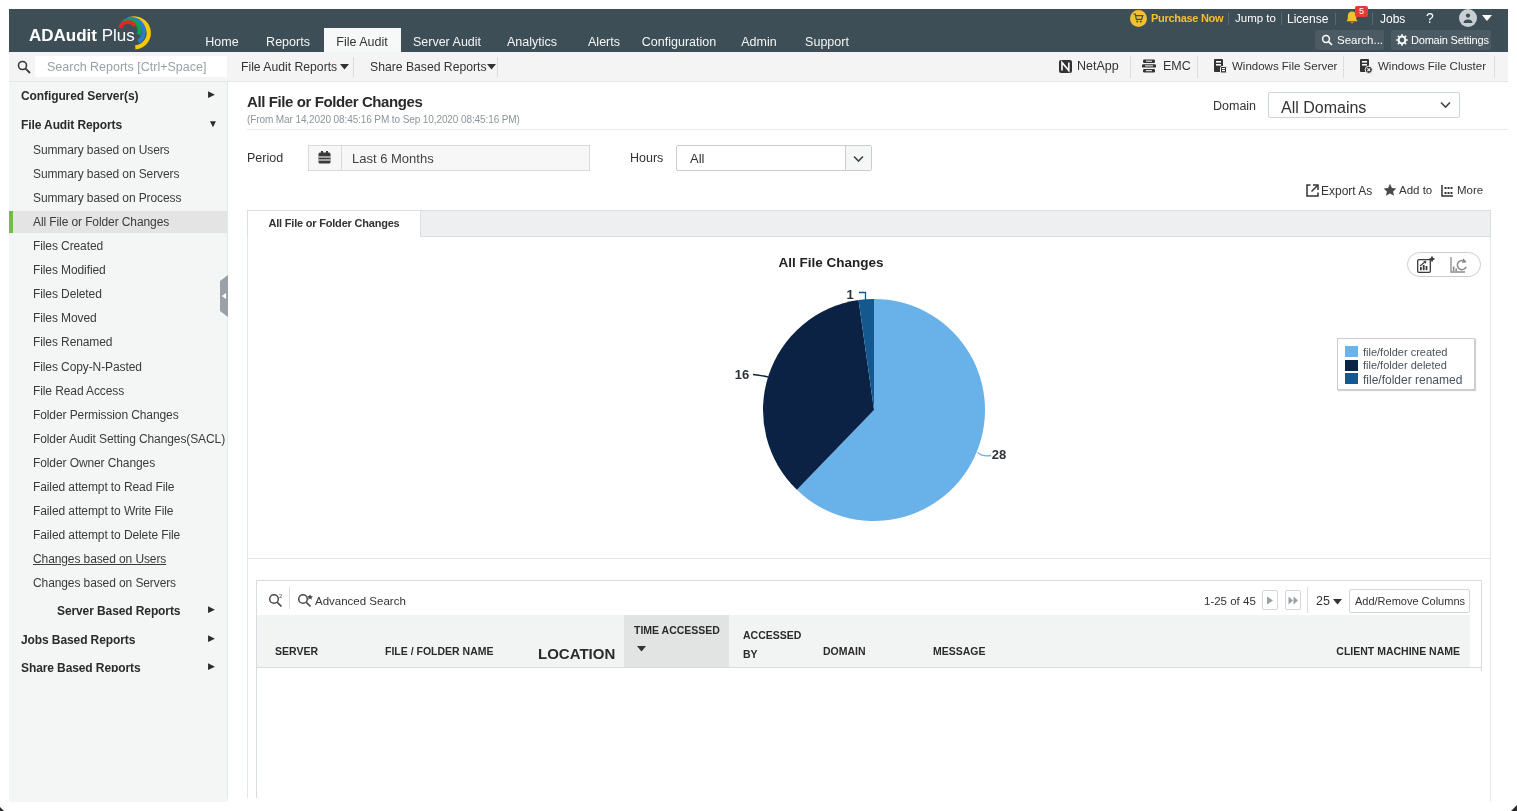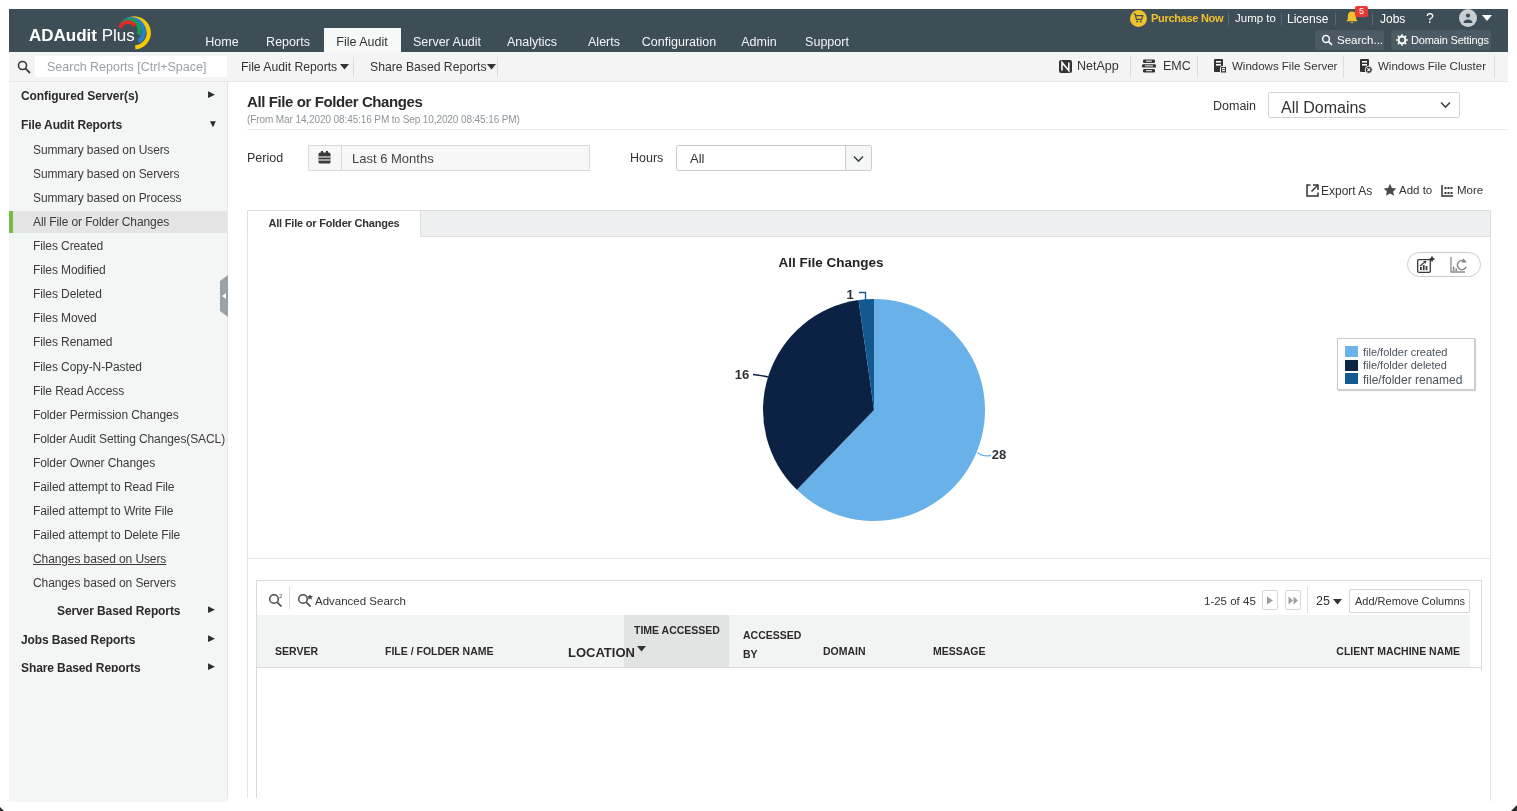--- a/index.html
+++ b/index.html
@@ -336,21 +336,21 @@
   </svg>
 <div class="abs" style="left:1349px;top:589px;width:121px;height:24px;background:#fff;border:1px solid #D4D7D9;border-radius:2px;"></div>
 <div class="abs ctr" style="left:1410px;top:595px;color:#333;font-size:11px;">Add/Remove Columns</div>
 
 <div class="abs" style="left:257px;top:615px;width:1213px;height:52px;background:#F2F3F3;"></div>
 <div class="abs" style="left:257px;top:667px;width:1224px;height:1px;background:#D9DCDE;"></div>
 <div class="abs" style="left:624px;top:615px;width:105px;height:52px;background:#E2E3E3;"></div>
 <div id="thead">
     <div class="abs nw" style="left:275px;top:645px;color:#2B2B2B;font-size:10.5px;font-weight:bold;">SERVER</div>
     <div class="abs nw" style="left:385px;top:645px;color:#2B2B2B;font-size:10.5px;font-weight:bold;">FILE / FOLDER NAME</div>
-    <div class="abs nw" style="left:538px;top:645px;color:#2B2B2B;font-size:13px;font-weight:bold;margin-left:30px;">LOCATION</div>
+    <div class="abs nw" style="left:538px;top:645px;color:#2B2B2B;font-size:15px;font-weight:bold;">LOCATION</div>
     <div class="abs nw" style="left:634px;top:624px;color:#2B2B2B;font-size:10.5px;font-weight:bold;">TIME ACCESSED</div>
     <div class="abs nw" style="left:743px;top:629px;color:#2B2B2B;font-size:10.5px;font-weight:bold;">ACCESSED</div>
     <div class="abs nw" style="left:743px;top:648px;color:#2B2B2B;font-size:10.5px;font-weight:bold;">BY</div>
     <div class="abs nw" style="left:823px;top:645px;color:#2B2B2B;font-size:10.5px;font-weight:bold;">DOMAIN</div>
     <div class="abs nw" style="left:933px;top:645px;color:#2B2B2B;font-size:10.5px;font-weight:bold;">MESSAGE</div>
     <div class="abs nw" style="left:1460px;top:645px;color:#2B2B2B;font-size:10.5px;font-weight:bold;transform:translateX(-100%);">CLIENT MACHINE NAME</div>
   </div>
 
 <svg class="abs" style="left:637px;top:646px;" width="9" height="6" viewBox="0 0 9 6">
     <path d="M0 0 H9 L4.5 5.5z" fill="#333"></path>

